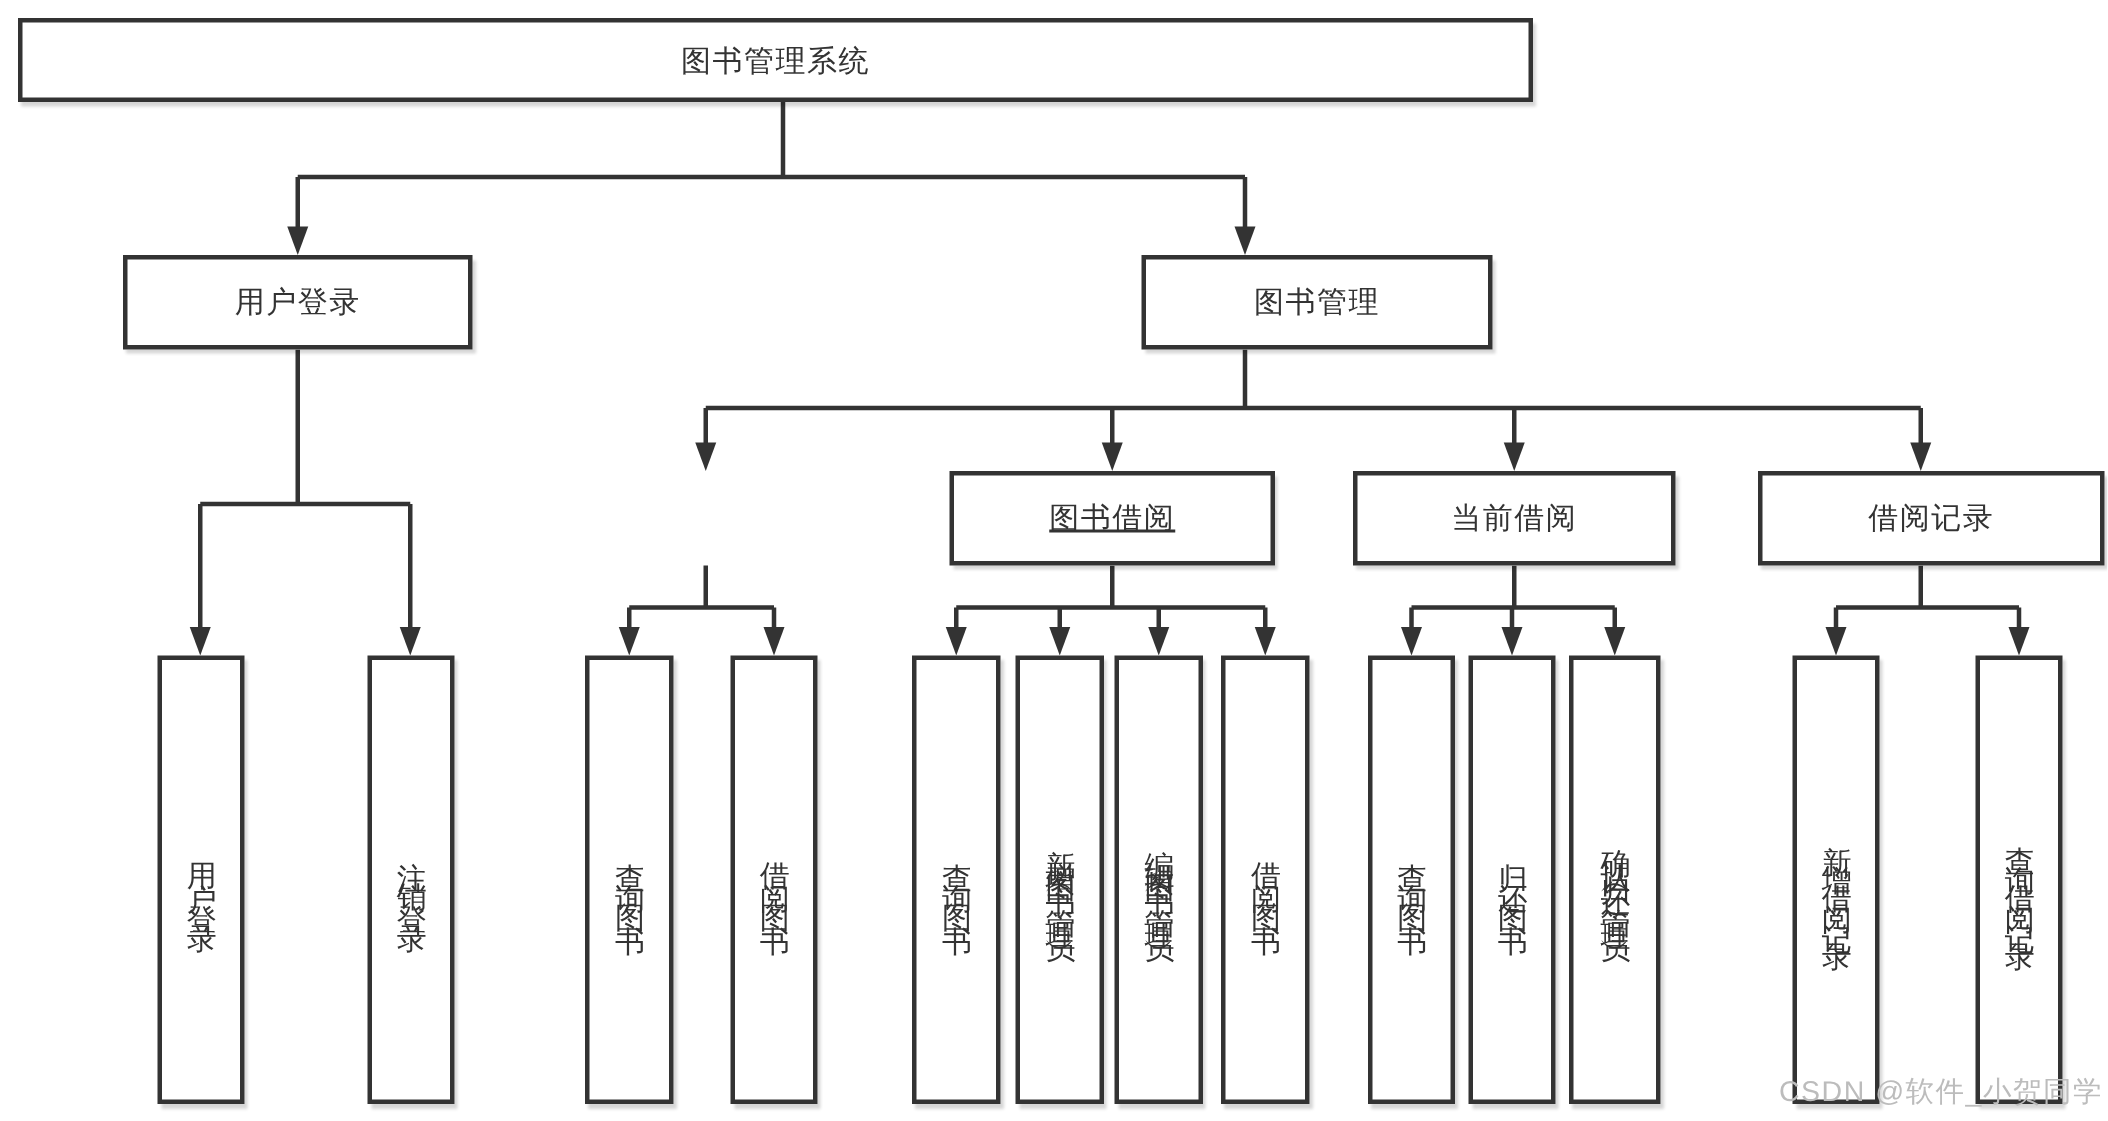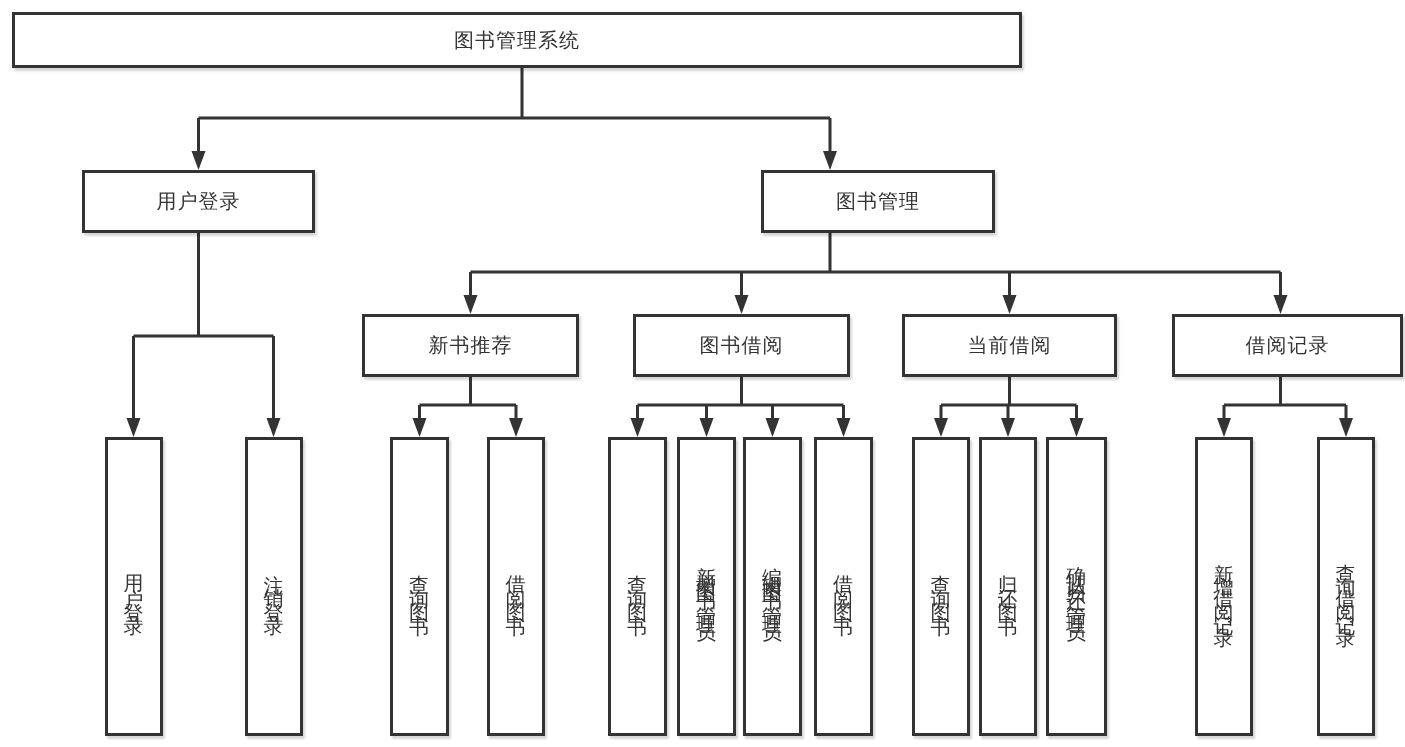--- a/index.html
+++ b/index.html
@@ -137,24 +137,21 @@
     <span class="hlabel">图书管理系统</span>
   </div>
 
   <div class="node" style="left:82px; top:170px; width:233px; height:63px;">
     <span class="hlabel">用户登录</span>
   </div>
   <div class="node" style="left:713px; top:170px; width:234px; height:63px;margin-left:48px;">
     <span class="hlabel">图书管理</span>
   </div>
 
-  <div class="node" style="left:362px; top:314px; width:217px; height:63px;">
-    <span class="hlabel">新书推荐</span>
-  </div>
-  <div class="node" style="left:633px; top:314px; width:217px; height:63px;">
+  <div class="node" style="left:633px; top:314px; width:217px; height:63px;text-decoration:underline;">
     <span class="hlabel">图书借阅</span>
   </div>
   <div class="node" style="left:902px; top:314px; width:215px; height:63px;">
     <span class="hlabel">当前借阅</span>
   </div>
   <div class="node" style="left:1172px; top:314px; width:231px; height:63px;">
     <span class="hlabel">借阅记录</span>
   </div>
 
   <div class="node leaf" style="left:105px; top:437px; width:58px; height:299px;">
@@ -194,14 +191,15 @@
     <span class="vtext long">确认归还（管理员）</span>
   </div>
 
   <div class="node leaf" style="left:1195px; top:437px; width:58px; height:299px;">
     <span class="vtext mid">新增借阅记录</span>
   </div>
   <div class="node leaf" style="left:1317px; top:437px; width:58px; height:299px;">
     <span class="vtext mid">查询借阅记录</span>
   </div>
 
+  <div id="watermark">CSDN @软件_小贺同学</div>
 
 </div>
 
 </body></html>

